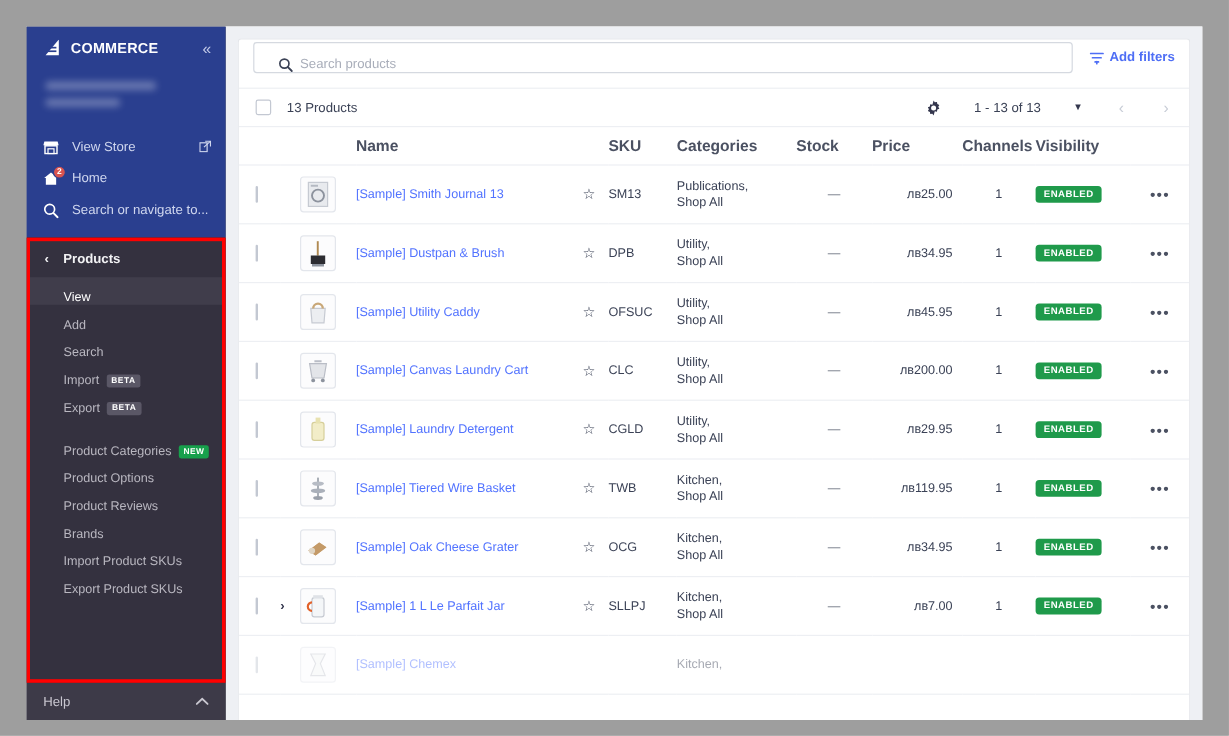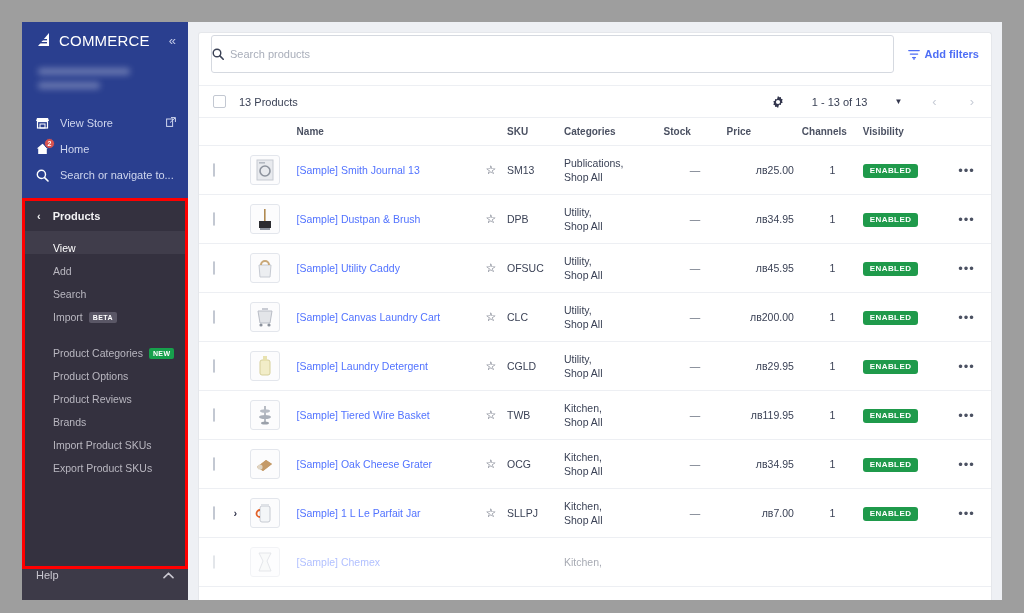--- a/index.html
+++ b/index.html
@@ -30,21 +30,21 @@
     height: 36px; display: flex; align-items: center;
     padding: 0 12px 0 14px; justify-content: space-between;
   }
   .logo { display: flex; align-items: center; }
   .logo-mark {
     width: 22px; height: 14px; margin-right: 1px;
     position: relative; overflow: hidden;
   }
   .logo-mark svg { display:block; }
   .logo-text {
-    color: #ffffff; font-size: 15px; font-weight: normal;
+    color: #ffffff; font-size: 12px; font-weight: bold;
     letter-spacing: .2px;
   }
   .collapse-icon { color: #c3cbe8; font-size: 13px; line-height: 1; }
 
   .store-blur { padding: 10px 16px 14px 16px; }
   .blur-line {
     height: 7px; border-radius: 3px;
     background: rgba(255,255,255,0.30);
     filter: blur(3px);
     margin-bottom: 7px;
@@ -101,21 +101,21 @@
     font-size: 7px; font-weight: bold; letter-spacing: .4px;
     color: #ffffff; padding: 2px 4px; border-radius: 2px;
     margin-left: 6px; line-height: 1;
   }
   .tag.beta { background: #5a5766; }
   .tag.new  { background: #17a04c; }
 
   .help-bar {
     height: 31px; flex: 0 0 31px;
     background: #3d3a48;
-    display: flex; justify-content: space-between;
+    display: flex; align-items: center; justify-content: space-between;
     padding: 0 14px;
     color: #c9c7d0; font-size: 11px;
   }
 
   
   .main {
     flex: 1; background: #eef0f4;
     padding: 10px 10px 0 10px;
     overflow: hidden;
     display: flex; flex-direction: column;
@@ -133,23 +133,23 @@
   .tabs { display: flex; align-items: center; padding: 10px 12px 6px 12px; }
   .tab {
     font-size: 11px; color: #5273ff;
     padding: 4px 9px; border-radius: 3px;
     margin-right: 3px; white-space: nowrap;
   }
   .tab.active { background: #dbe3fe; color: #3c64f4; }
 
   .searchrow { display: flex; align-items: center; padding: 2px 12px 12px 12px; }
   .searchbox {
-    flex: 1; height: 38px;
+    flex: 1; height: 26px;
     border: 1px solid #d5d9e0; border-radius: 3px;
-    display: flex; align-items: center; padding: 0 0;
+    display: flex; align-items: flex-end; padding: 0 20px;
   }
   .searchbox .mag { color: #3b4256; font-size: 11px; margin-right: 6px; display:flex; }
   .searchbox input {
     border: none; outline: none; flex: 1;
     font-size: 11px; color: #3b4256;
     font-family: "Liberation Sans", sans-serif;
     background: transparent;
   }
   .searchbox input::placeholder { color: #a9aeba; }
   .addfilters {
@@ -171,21 +171,21 @@
   }
   .count { font-size: 11px; color: #3b4256; margin-left: 13px; }
   .toolbar-right { margin-left: auto; display: flex; align-items: center; gap: 27px; }
   .gear { color: #33364d; display:flex; }
   .pageinfo { font-size: 11px; color: #3b4256; }
   .caret { font-size: 8px; color: #33364d; }
   .arrow { font-size: 13px; color: #c7ccd6; padding: 0 3px; }
 
   table.products { width: 100%; border-collapse: collapse; table-layout: fixed; }
   table.products th {
-    font-size: 10px; color: #4b5162; font-weight: bold;
+    font-size: 13px; color: #4b5162; font-weight: bold;
     text-align: left; padding: 8px 0 8px 0;
     border-bottom: 1px solid #edeff3;
   }
   table.products td {
     padding: 0; border-bottom: 1px solid #edeff3;
     font-size: 10.5px; color: #3b4256; vertical-align: middle;
     height: 49px;
   }
   .c-check  { width: 34px;  padding-left: 14px !important; }
   .c-exp    { width: 16px; }
@@ -299,20 +299,24 @@
         <span>View</span>
       </div>
       <div class="menu-item">
         <span>Add</span>
       </div>
       <div class="menu-item">
         <span>Search</span>
       </div>
       <div class="menu-item">
         <span>Import</span>
+        <span class="tag beta">BETA</span>
+      </div>
+      <div class="menu-item">
+        <span>Export</span>
         <span class="tag beta">BETA</span>
       </div>
 
       <div class="menu-gap"></div>
 
       <div class="menu-item">
         <span>Product Categories</span>
         <span class="tag new">NEW</span>
       </div>
       <div class="menu-item">

